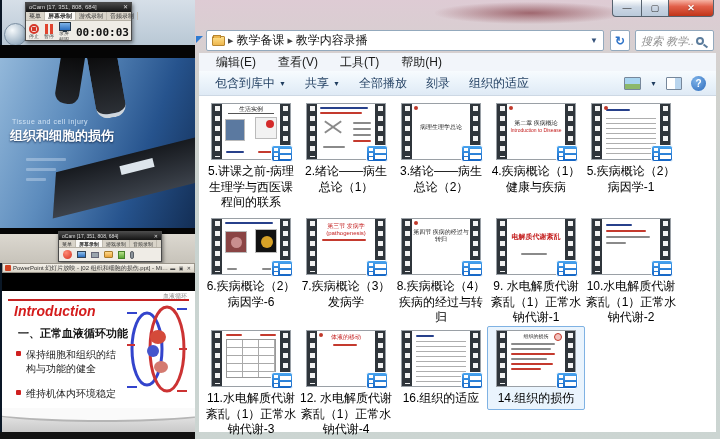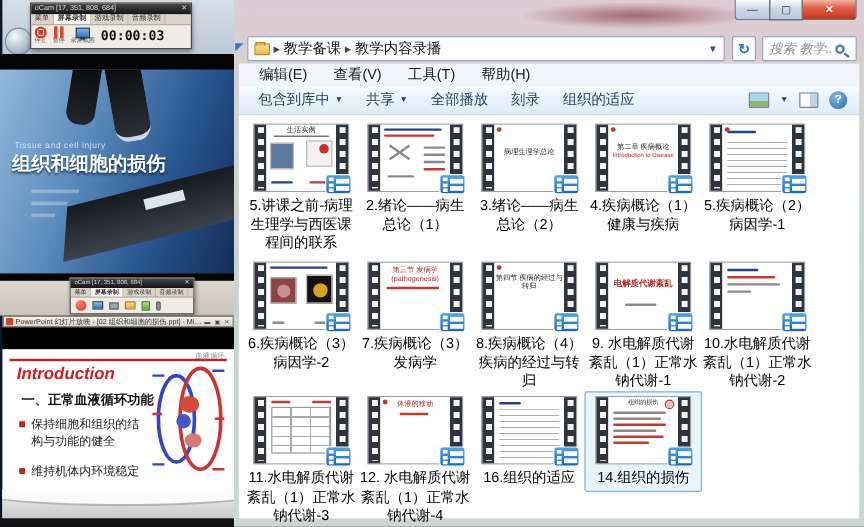--- a/index.html
+++ b/index.html
@@ -8,21 +8,21 @@
 
   
   #left-panel { position:absolute; left:0; top:0; width:195px; height:439px; background:#0a1726; overflow:hidden; }
   .lp-top-bg { position:absolute; left:2px; top:0; width:193px; height:45px; background:linear-gradient(#d6dfe8,#b9c8d5); }
   .lp-circle { position:absolute; left:4px; top:23px; width:23px; height:23px; border-radius:50%;
     background:radial-gradient(circle at 35% 30%,#f6fafc,#9db2c4 70%,#7d92a5); border:1px solid #7b8fa2; }
   .lp-black-band { position:absolute; left:0; top:45px; width:195px; height:13px; background:#050505; }
 
   
   .ocam { position:absolute; border:1px solid #4a4a4a; background:#efece6; box-shadow:1px 2px 4px rgba(0,0,0,.5); }
-  #ocam1 { left:25px; top:2px; width:135px; height:39px; }
+  #ocam1 { left:25px; top:2px; width:107px; height:39px; }
   .oc-title { height:9px; background:linear-gradient(#484848,#141414); color:#ddd; font-size:6px; line-height:9px;
     padding:0 3px; display:flex; justify-content:space-between; white-space:nowrap; overflow:hidden; }
   .oc-tabs { display:flex; height:9px; background:#d9d4c9; border-bottom:1px solid #b5b0a5; font-size:6px; color:#333; }
   .oc-tab { padding:0 3px; line-height:9px; border-right:1px solid #c0bbb0; white-space:nowrap; }
   .oc-tab.active { background:#fbfaf7; font-weight:bold; }
   .oc-body { display:flex; align-items:center; padding:1px 3px 0; gap:5px; }
   .oc-btn { display:flex; flex-direction:column; align-items:center; font-size:5px; color:#555; line-height:1.1; }
   .ic-stop { width:10px; height:10px; border:2px solid #d6382a; border-radius:50%; position:relative; }
   .ic-stop::after { content:""; position:absolute; left:1px; top:1px; width:4px; height:4px; background:#d6382a; }
   .ic-pause { width:10px; height:10px; position:relative; }
@@ -36,21 +36,21 @@
   .scope { position:absolute; left:0; top:58px; width:195px; height:170px; overflow:hidden;
     background:linear-gradient(110deg,#93b8da 0%,#5d8cbd 35%,#26538d 70%,#132e55 100%); }
   .obj1 { position:absolute; left:58px; top:-10px; width:24px; height:56px; background:linear-gradient(#070707,#23262b);
     border-radius:0 0 10px 10px; transform:rotate(9deg); }
   .obj2 { position:absolute; left:92px; top:-6px; width:30px; height:66px; background:linear-gradient(#0b0b0c,#2c3036);
     border-radius:0 0 12px 12px; transform:rotate(-10deg); border-bottom:4px solid #cfd6dd; }
   .stage { position:absolute; left:52px; top:96px; width:160px; height:44px;
     background:linear-gradient(#171a1f,#3c424b); transform:rotate(-14deg) skewX(-18deg); }
   .stage-chip { position:absolute; left:120px; top:104px; width:34px; height:9px; background:#dde5ec; transform:rotate(-14deg); }
   .scope-en { position:absolute; left:12px; top:60px; font-size:7px; color:#cfe2f4; letter-spacing:.5px; }
-  .scope-cn { position:absolute; left:10px; top:69px; font-size:16px; font-weight:bold; color:#fff; text-shadow:0 1px 2px rgba(5,25,60,.8); }
+  .scope-cn { position:absolute; left:10px; top:69px; font-size:13px; font-weight:bold; color:#fff; text-shadow:0 1px 2px rgba(5,25,60,.8); }
   .faint { position:absolute; left:26px; height:3px; background:rgba(215,228,245,.38); border-radius:1px; }
 
   .lp-mid-black { position:absolute; left:0; top:228px; width:195px; height:35px; background:#050505; }
   .lp-mid-gray  { position:absolute; left:0; top:234px; width:195px; height:29px; background:linear-gradient(#dcd8d0,#c7c3ba); }
   #ocam2 { left:58px; top:231px; width:104px; height:31px; }
   .oc2-icons { display:flex; align-items:center; gap:5px; padding:2px 4px 0; }
   .ic-rec { width:9px; height:9px; border-radius:50%; background:radial-gradient(circle at 35% 30%,#ff8a74,#d3301f); }
   .ic-mon { width:9px; height:7px; background:linear-gradient(#8fc0ec,#2d6fc0); border:1px solid #345; }
   .ic-mon2 { width:8px; height:6px; background:#9aa4ad; border:1px solid #667; }
   .ic-folder { width:9px; height:7px; background:linear-gradient(#ffd98a,#e8a33c); border:1px solid #a97c2a; border-radius:1px; }
@@ -425,21 +425,21 @@
       <span class="mini">
         <span class="bar navy" style="left:3px;top:3px;width:48px"></span>
         <span class="photo t6-p1"></span>
         <span class="photo t6-p2"></span>
         <span class="bar" style="left:5px;bottom:4px;width:10px"></span>
         <span class="bar" style="right:6px;bottom:4px;width:12px"></span>
       </span>
       <span class="strip"></span>
       <span class="badge"></span>
     </div>
-    <div class="flabel">6.疾病概论（3）病因学-2</div>
+    <div class="flabel">6.疾病概论（2）病因学-6</div>
   </div>
 
   <div class="file-item c1 r1">
     <div class="thumb">
       <span class="strip"></span>
       <span class="mini">
         <span class="mtitle red" style="margin-top:4px;display:block">第三节 发病学(pathogenesis)</span>
         <span class="bar red" style="left:5px;top:20px;width:44px"></span>
       </span>
       <span class="strip"></span>

